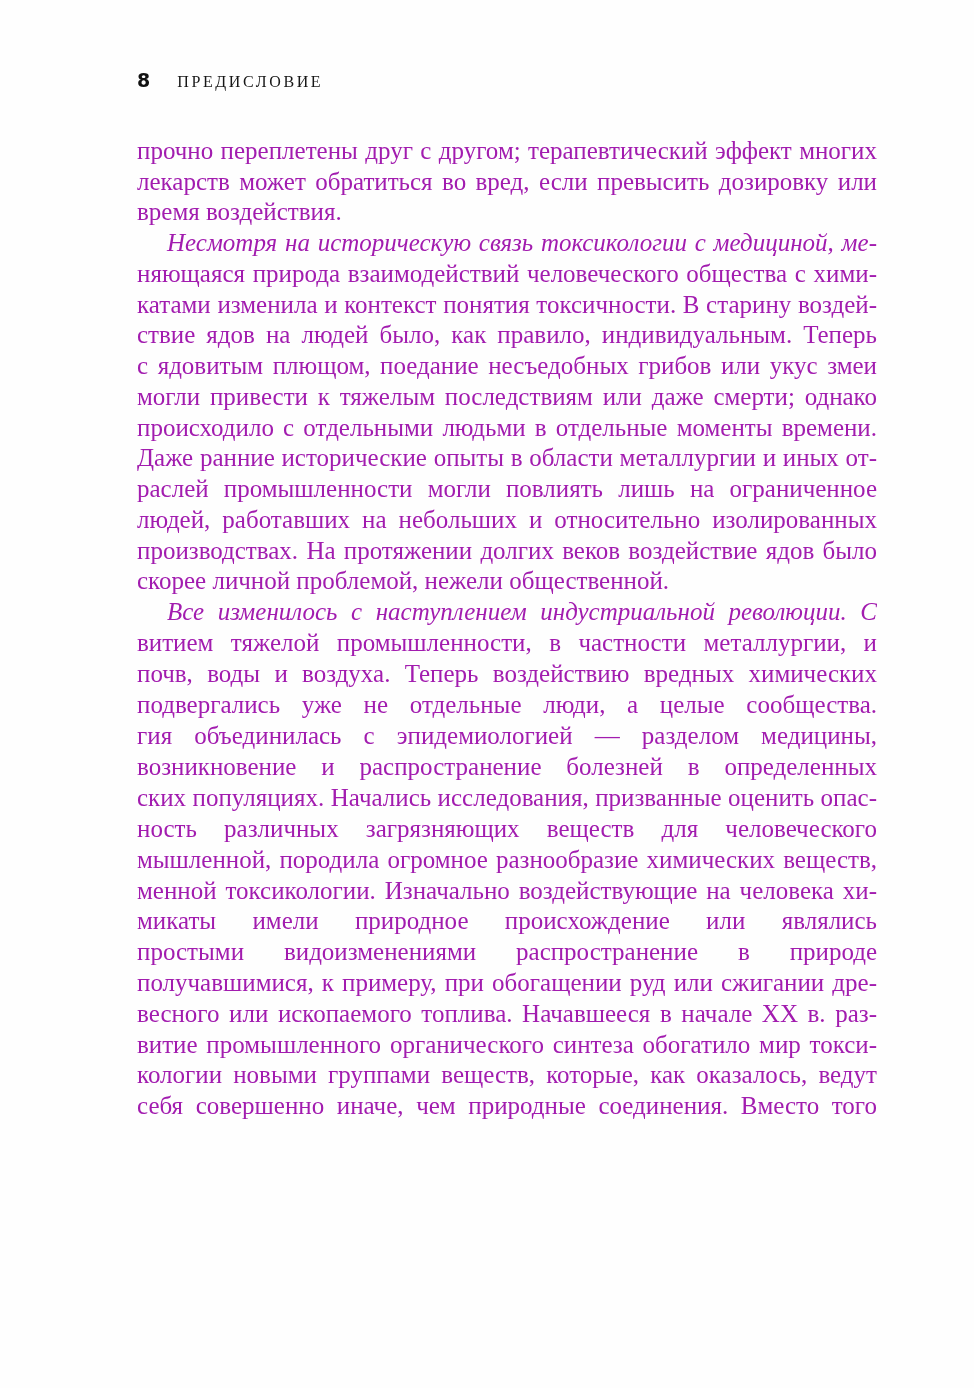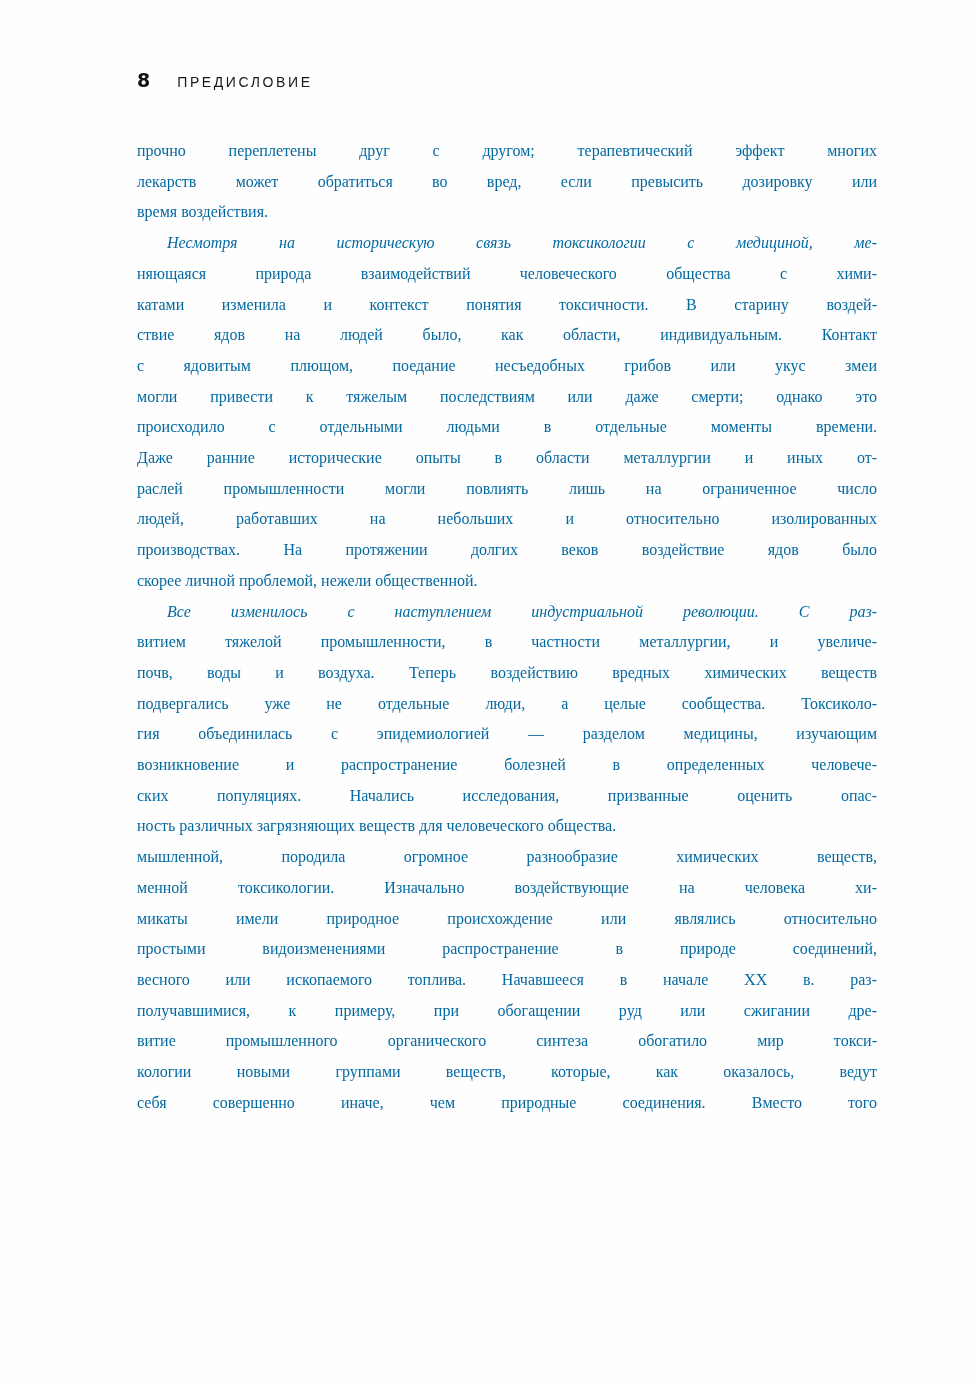--- a/index.html
+++ b/index.html
@@ -24,42 +24,42 @@
     align-items: baseline;
   }
   .page-number {
     font-family: "DejaVu Sans", sans-serif;
     font-weight: 700;
     font-size: 19px;
     line-height: 22px;
     color: #111111;
   }
   .running-head {
-    font-family: Liberation Sans, sans-serif;
-    font-size: 14px;
+    font-family: Liberation Serif, serif;
+    font-size: 16px;
     line-height: 22px;
     letter-spacing: 2.6px;
     margin-left: 27px;
     color: #171717;
   }
   .text-block {
     position: absolute;
     left: 137px;
     top: 136px;
     width: 740px;
   }
   .line {
-    font-size: 16px;
+    font-size: 25px;
     line-height: 30.7px;
     text-align: justify;
     text-align-last: justify;
     white-space: normal;
     max-height: 31px;
     overflow: hidden;
-    color: #0369a1;
+    color: #a21caf;
   }
   .line.indent {
     padding-left: 30px;
     font-style: italic;
   }
   .line.flush {
     text-align-last: left;
   }
 </style>
 </head>
@@ -70,40 +70,40 @@
     <span class="page-number">8</span>
     <span class="running-head">ПРЕДИСЛОВИЕ</span>
   </header>
   <main class="text-block">
       <div class="line">прочно переплетены друг с другом; терапевтический эффект многих</div>
       <div class="line">лекарств может обратиться во вред, если превысить дозировку или</div>
       <div class="line flush">время воздействия.</div>
       <div class="line indent">Несмотря на историческую связь токсикологии с медициной, ме-</div>
       <div class="line">няющаяся природа взаимодействий человеческого общества с хими-</div>
       <div class="line">катами изменила и контекст понятия токсичности. В старину воздей-</div>
-      <div class="line">ствие ядов на людей было, как области, индивидуальным. Контакт</div>
+      <div class="line">ствие ядов на людей было, как правило, индивидуальным. Теперь</div>
       <div class="line">с ядовитым плющом, поедание несъедобных грибов или укус змеи</div>
       <div class="line">могли привести к тяжелым последствиям или даже смерти; однако это</div>
       <div class="line">происходило с отдельными людьми в отдельные моменты времени.</div>
       <div class="line">Даже ранние исторические опыты в области металлургии и иных от-</div>
       <div class="line">раслей промышленности могли повлиять лишь на ограниченное число</div>
       <div class="line">людей, работавших на небольших и относительно изолированных</div>
       <div class="line">производствах. На протяжении долгих веков воздействие ядов было</div>
       <div class="line flush">скорее личной проблемой, нежели общественной.</div>
       <div class="line indent">Все изменилось с наступлением индустриальной революции. С раз-</div>
       <div class="line">витием тяжелой промышленности, в частности металлургии, и увеличе-</div>
       <div class="line">почв, воды и воздуха. Теперь воздействию вредных химических веществ</div>
       <div class="line">подвергались уже не отдельные люди, а целые сообщества. Токсиколо-</div>
       <div class="line">гия объединилась с эпидемиологией — разделом медицины, изучающим</div>
       <div class="line">возникновение и распространение болезней в определенных человече-</div>
       <div class="line">ских популяциях. Начались исследования, призванные оценить опас-</div>
       <div class="line flush">ность различных загрязняющих веществ для человеческого общества.</div>
       <div class="line">мышленной, породила огромное разнообразие химических веществ,</div>
       <div class="line">менной токсикологии. Изначально воздействующие на человека хи-</div>
       <div class="line">микаты имели природное происхождение или являлись относительно</div>
       <div class="line">простыми видоизменениями распространение в природе соединений,</div>
+      <div class="line">получавшимися, к примеру, при обогащении руд или сжигании дре-</div>
       <div class="line">весного или ископаемого топлива. Начавшееся в начале XX в. раз-</div>
-      <div class="line">получавшимися, к примеру, при обогащении руд или сжигании дре-</div>
       <div class="line">витие промышленного органического синтеза обогатило мир токси-</div>
       <div class="line">кологии новыми группами веществ, которые, как оказалось, ведут</div>
       <div class="line">себя совершенно иначе, чем природные соединения. Вместо того</div>
     </main>
 </div>
 
 </body></html>

